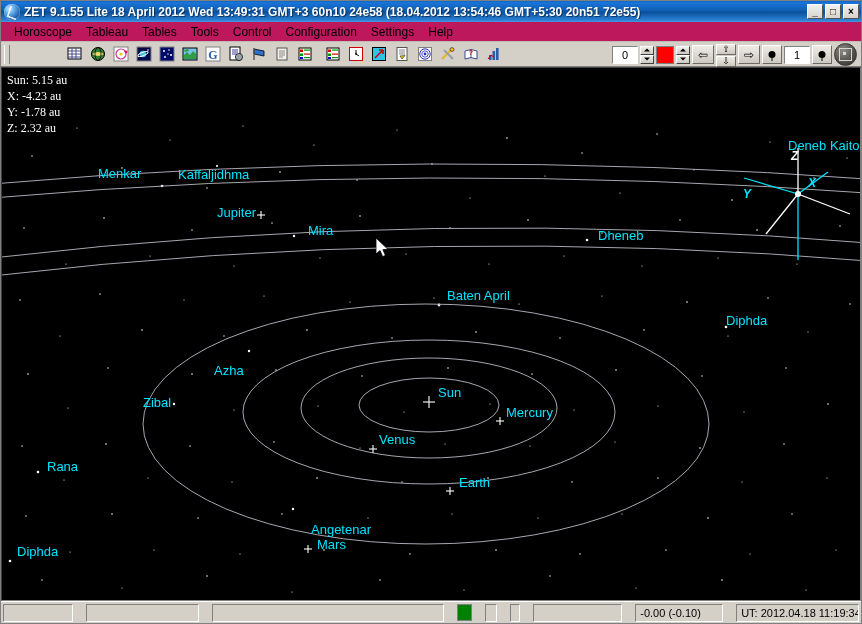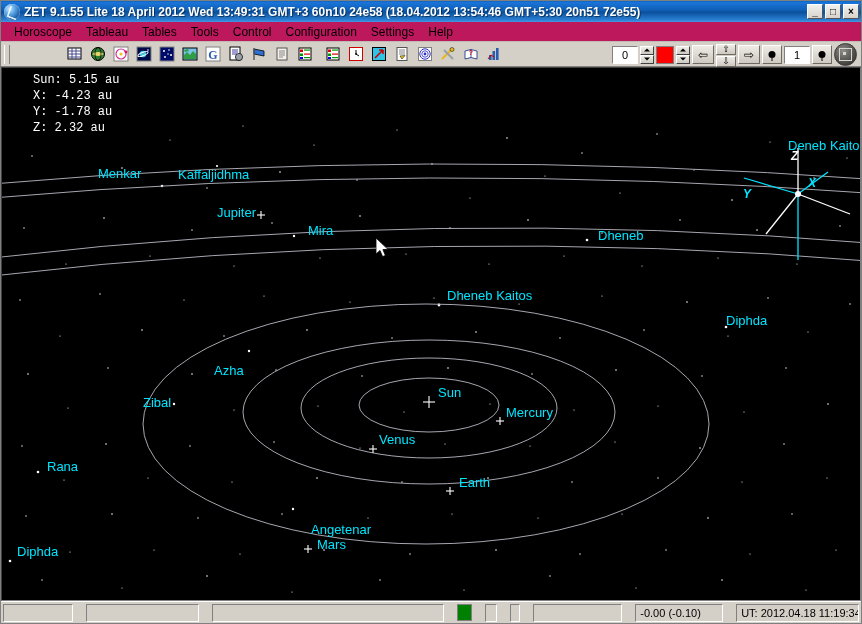--- a/index.html
+++ b/index.html
@@ -175,25 +175,24 @@
     border:1px solid #808080;
     border-top-color:#404040;border-left-color:#404040;
     margin:0;
     overflow:hidden;
   }
   .sky{position:absolute;inset:0;background:#000;overflow:hidden;}
   .sky svg{position:absolute;left:0;top:0;}
 
   .infopanel{
     position:absolute;left:5px;top:4px;
-    font-family:Liberation Mono, monospace;
+    font-family:Liberation Serif, serif;
     font-size:12px;line-height:16px;color:#ffffff;
     white-space:pre;
     z-index:5;
-    margin-left:26px;
   }
   .lbl{
     position:absolute;color:#00e5ff;font-size:13px;
     font-family:"Liberation Sans", sans-serif;
     white-space:nowrap;z-index:4;cursor:default;
   }
   .lbl.axis{color:#ffffff;font-size:12px;font-style:italic;font-weight:bold;}
   .lbl.axiscy{color:#00e5ff;font-size:12px;font-style:italic;font-weight:bold;}
 
   .cursor{position:absolute;z-index:20;pointer-events:none;}
@@ -682,21 +681,21 @@
       </svg>
 
       <div class="infopanel"><div>Sun: 5.15 au</div><div>X: -4.23 au</div><div>Y: -1.78 au</div><div>Z: 2.32 au</div></div>
 
       <div class="lbl" style="left:176px;top:99px">Kaffaljidhma</div>
       <div class="lbl" style="left:96px;top:98px">Menkar</div>
       <div class="lbl" style="left:215px;top:137px">Jupiter</div>
       <div class="lbl" style="left:306px;top:155px">Mira</div>
       <div class="lbl" style="left:596px;top:160px">Dheneb</div>
       <div class="lbl" style="left:786px;top:70px">Deneb Kaito</div>
-      <div class="lbl" style="left:445px;top:220px">Dheneb Kaitos</div>
+      <div class="lbl" style="left:445px;top:220px">Baten April</div>
       <div class="lbl" style="left:724px;top:245px">Diphda</div>
       <div class="lbl" style="left:212px;top:295px">Azha</div>
       <div class="lbl" style="left:141px;top:327px">Zibal</div>
       <div class="lbl" style="left:436px;top:317px">Sun</div>
       <div class="lbl" style="left:504px;top:337px">Mercury</div>
       <div class="lbl" style="left:377px;top:364px">Venus</div>
       <div class="lbl" style="left:45px;top:391px">Rana</div>
       <div class="lbl" style="left:457px;top:407px">Earth</div>
       <div class="lbl" style="left:309px;top:454px">Angetenar</div>
       <div class="lbl" style="left:315px;top:469px">Mars</div>

